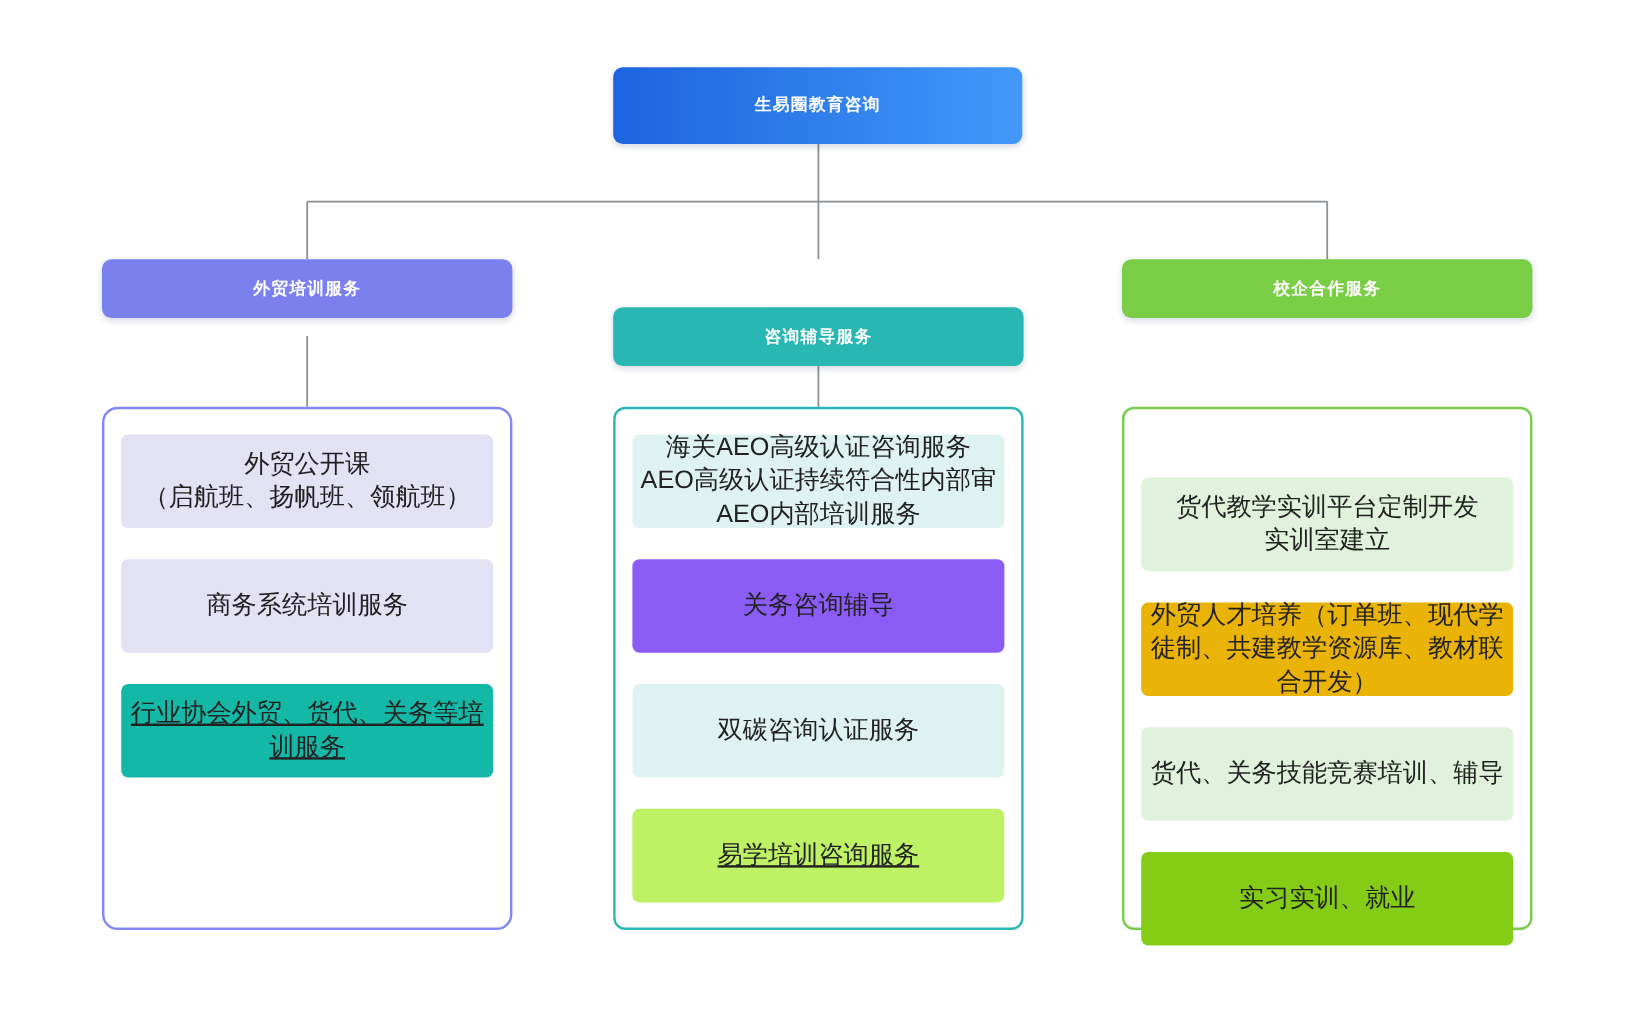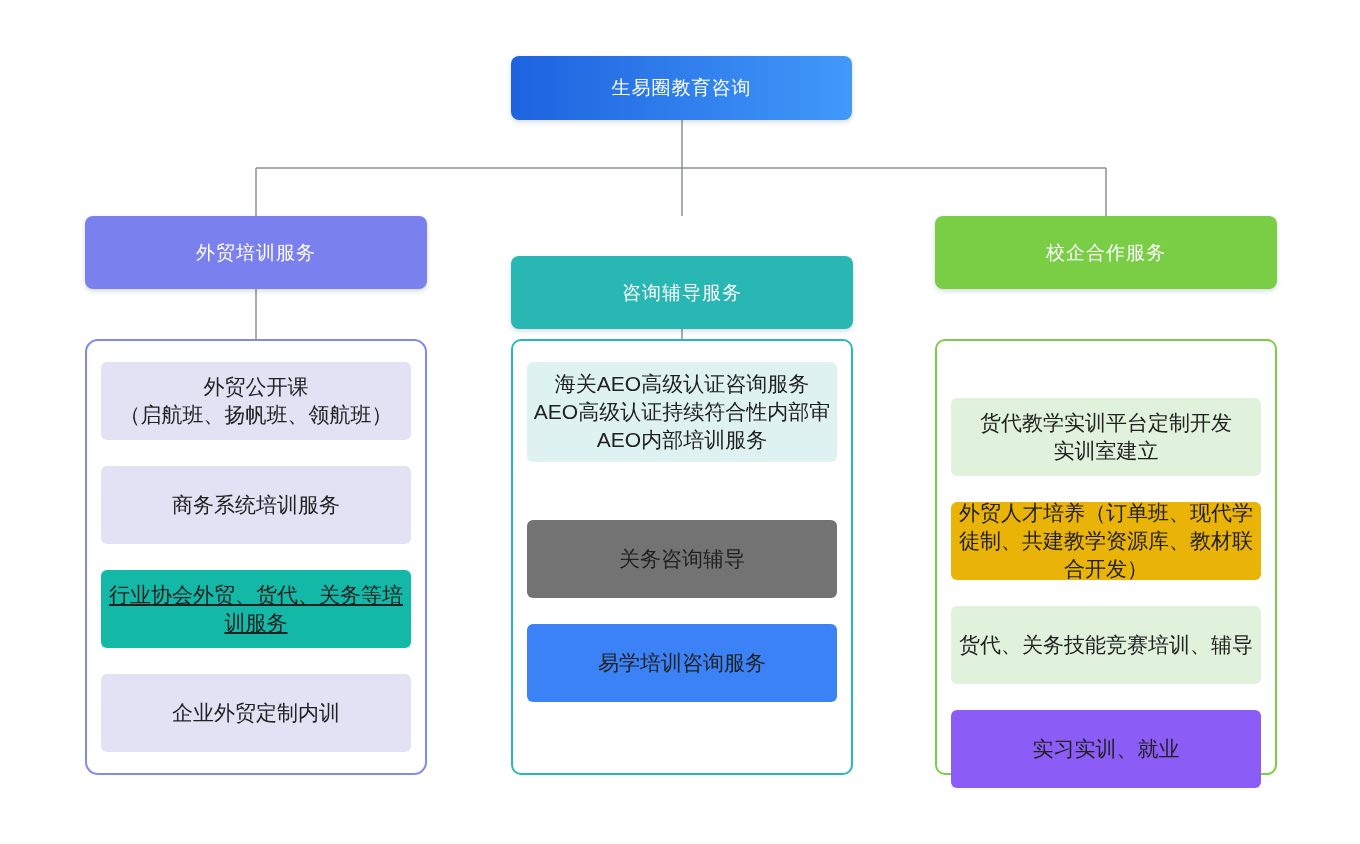--- a/index.html
+++ b/index.html
@@ -9,29 +9,29 @@
   .canvas { position: relative; width: 1360px; height: 844px; background: #ffffff; }
 
   svg.connectors {
     position: absolute; left: 0; top: 0; width: 1360px; height: 844px;
     pointer-events: none;
   }
 
   .node {
     position: absolute;
     display: flex; align-items: center; justify-content: center;
-    color: #ffffff; font-weight: normal; font-size: 19px;
+    color: #ffffff; font-weight: bold; font-size: 14px;
     border-radius: 8px;
     box-shadow: 0 2px 5px rgba(30, 50, 90, 0.18);
     letter-spacing: 1px;
   }
 
   .root-node { left: 511px; top: 56px; width: 341px; height: 64px; }
 
-  .branch-header { top: 216px; width: 342px; height: 73px; }
+  .branch-header { top: 216px; width: 342px; height: 49px; }
   .branch-header.b0 { left: 85px; }
   .branch-header.b1 { left: 511px; margin-top: 40px; }
   .branch-header.b2 { left: 935px; text-align: center; }
 
   .group {
     position: absolute; top: 339px; width: 342px; height: 436px;
     background: #ffffff; border: 2px solid #ccc; border-radius: 10px;
     padding: 21px 14px; display: flex; flex-direction: column; gap: 26px;
   }
   .group.b0 { left: 85px; border-radius: 13px; }
@@ -58,34 +58,34 @@
   </svg>
 
   <div class="node root-node" style="background: linear-gradient(90deg, rgb(29, 99, 223), rgb(66, 153, 250)); color: rgb(255, 255, 255);">生易圈教育咨询</div>
 
   <div class="node branch-header b0" style="background: rgb(123, 128, 239);">外贸培训服务</div>
   <div class="group b0" style="border-color: rgb(130, 135, 242);">
     <div class="item" style="background: rgb(227, 225, 244);">外贸公开课
 （启航班、扬帆班、领航班）</div>
     <div class="item" style="background: rgb(227, 225, 244);">商务系统培训服务</div>
     <div class="item" style="background: #14b8a6; text-decoration: underline;">行业协会外贸、货代、关务等培训服务</div>
-    <div class="item" style="background: rgb(227, 225, 244);">企业外贸定制内训</div>
   </div>
 
   <div class="node branch-header b1" style="background: rgb(41, 183, 180);">咨询辅导服务</div>
   <div class="group b1" style="border-color: rgb(43, 184, 180);">
     <div class="item" style="background: rgb(223, 242, 242);">海关AEO高级认证咨询服务
 AEO高级认证持续符合性内部审
 AEO内部培训服务</div>
-    <div class="item" style="background: #737373; margin-top: 32px;">关务咨询辅导</div>
-    <div class="item" style="background: #3b82f6;">易学培训咨询服务</div>
+    <div class="item" style="background: #8b5cf6;">关务咨询辅导</div>
+    <div class="item" style="background: rgb(223, 242, 242);">双碳咨询认证服务</div>
+    <div class="item" style="background: #bef264; text-decoration: underline;">易学培训咨询服务</div>
   </div>
 
   <div class="node branch-header b2" style="background: rgb(121, 206, 69);">校企合作服务</div>
   <div class="group b2" style="border-color: rgb(122, 205, 75);">
     <div class="item" style="background: rgb(224, 242, 219); margin-top: 36px;">货代教学实训平台定制开发
 实训室建立</div>
     <div class="item" style="background: #eab308;">外贸人才培养（订单班、现代学徒制、共建教学资源库、教材联合开发）</div>
     <div class="item" style="background: rgb(224, 242, 219); text-align: center;">货代、关务技能竞赛培训、辅导</div>
-    <div class="item" style="background: #8b5cf6;">实习实训、就业</div>
+    <div class="item" style="background: #84cc16;">实习实训、就业</div>
   </div>
 
 </div>
 
 </body></html>

